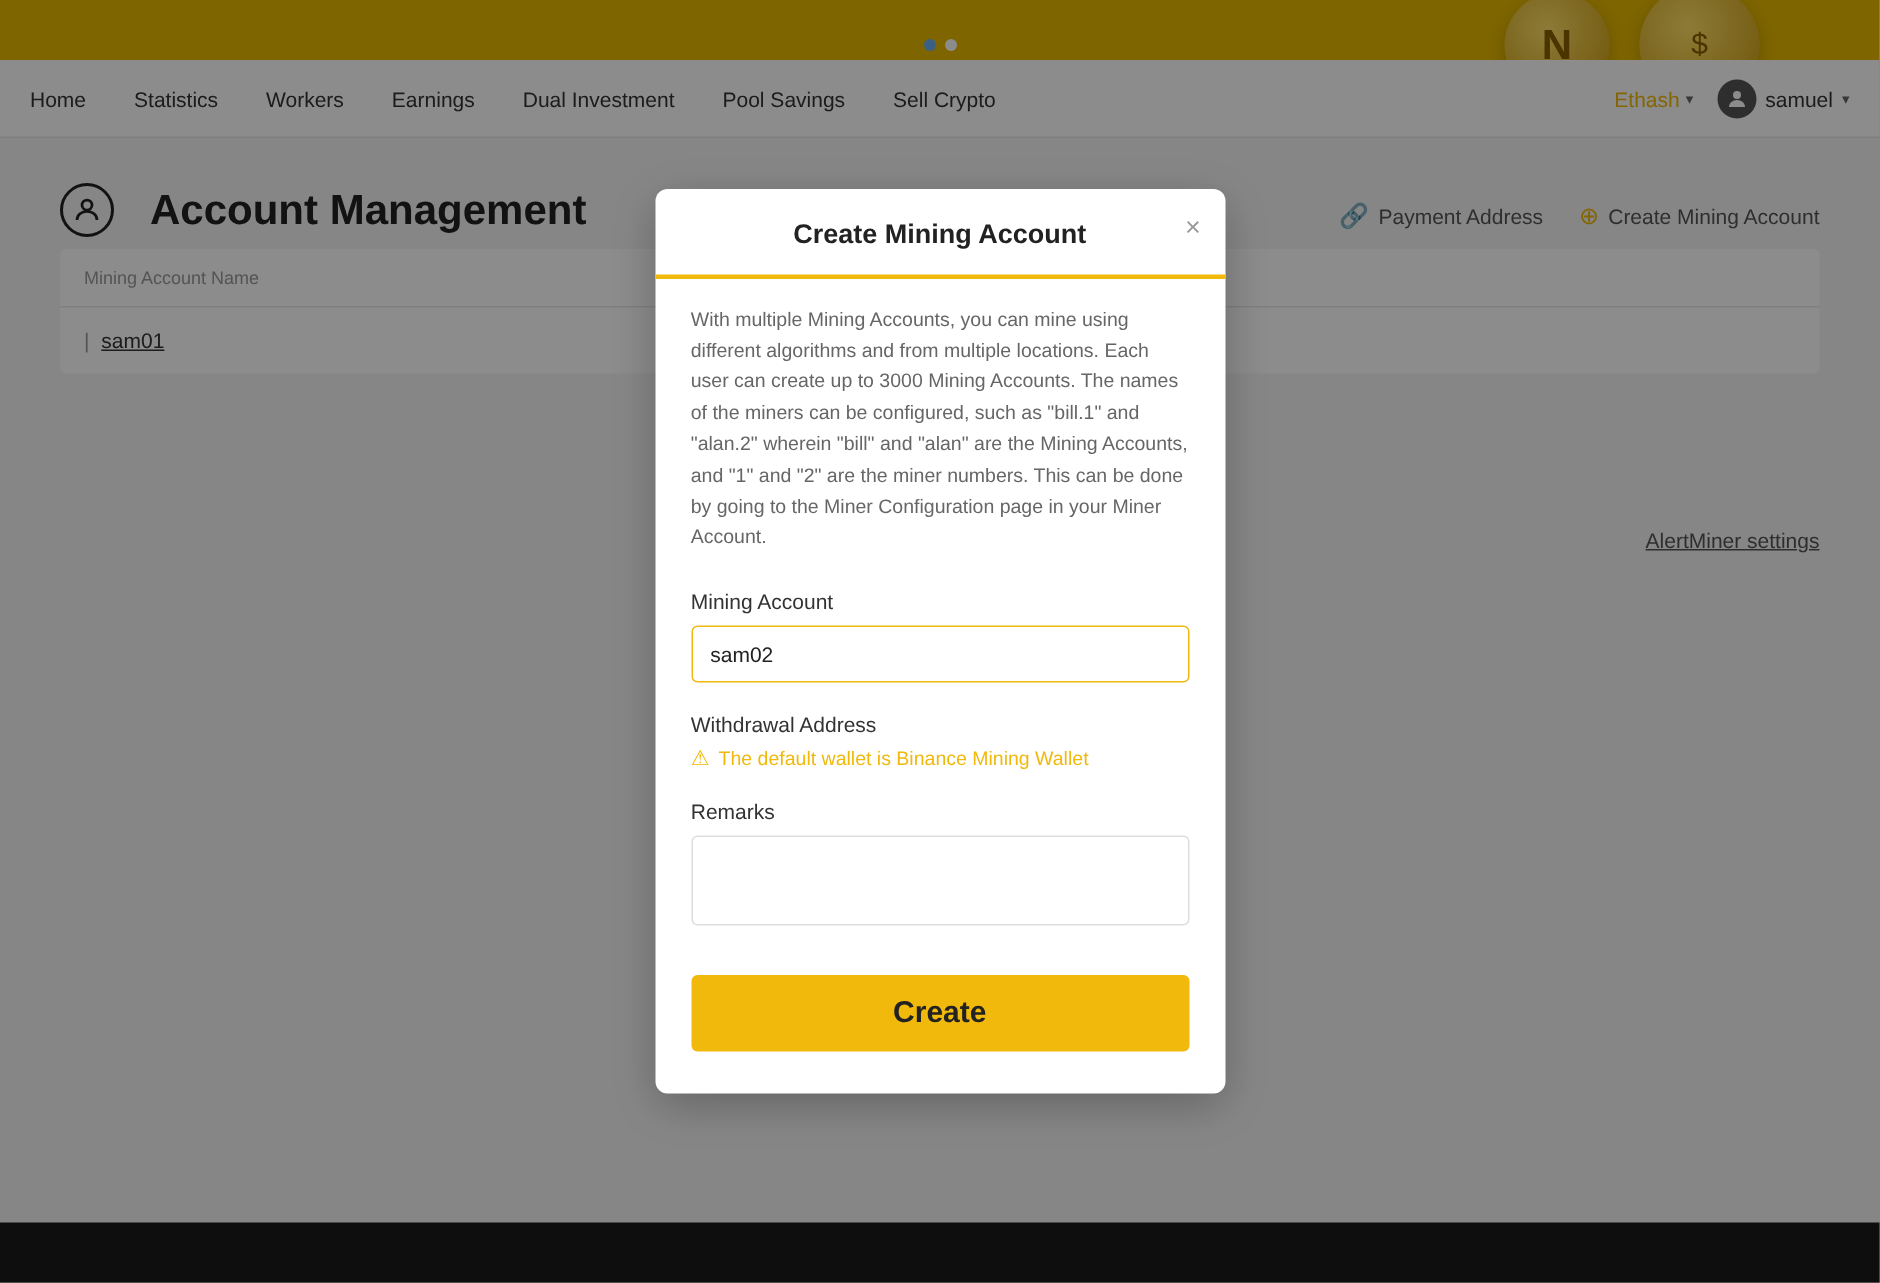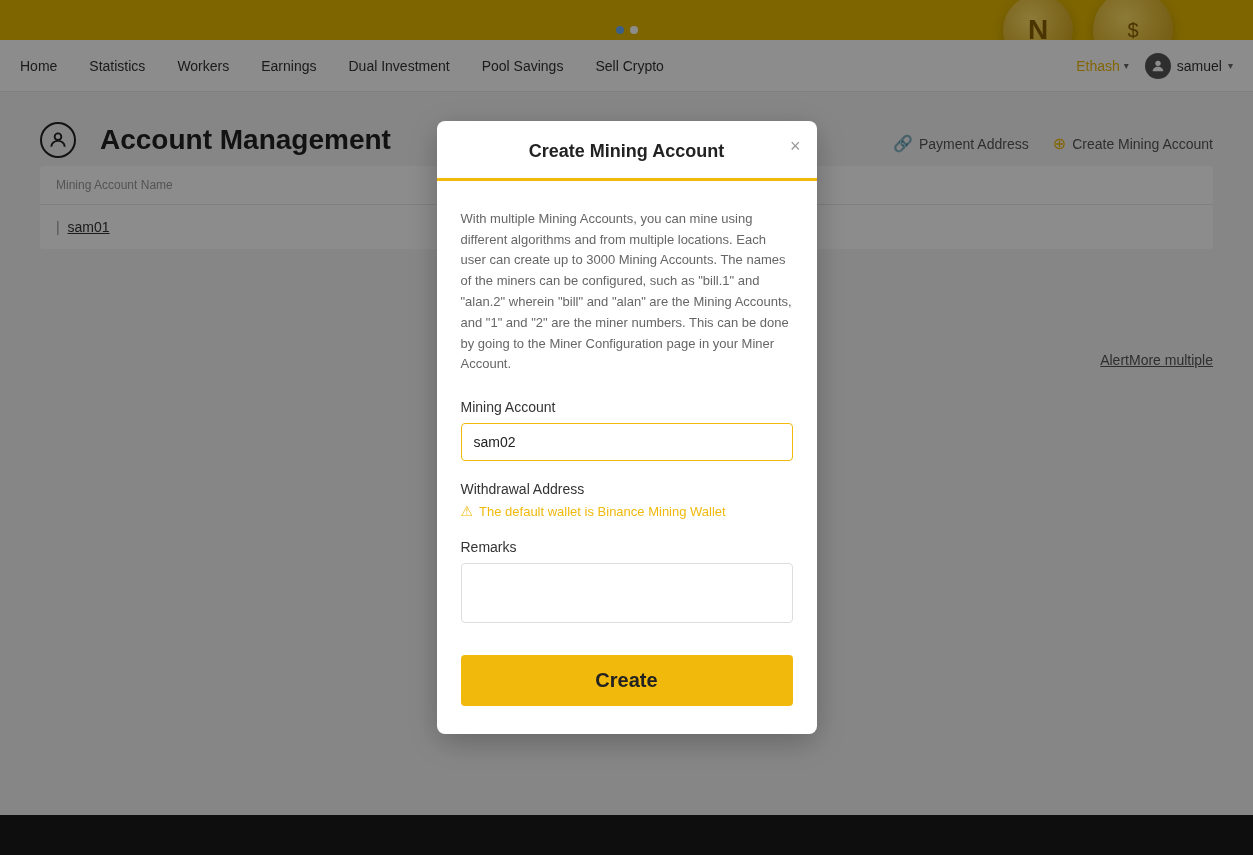--- a/index.html
+++ b/index.html
@@ -149,21 +149,21 @@
     }
     .modal-title {
       font-size: 18px; font-weight: 600; color: #222;
     }
     .modal-close {
       position: absolute; right: 16px; top: 16px;
       font-size: 18px; color: #999; cursor: pointer; background: none; border: none;
       line-height: 1;
     }
     .modal-body {
-      padding: 28px 24px 28px;
+      padding: 17px 24px 28px;
     }
     .modal-info-text {
       font-size: 13px; color: #666; line-height: 1.6; margin-bottom: 24px;
     }
     .form-group { margin-bottom: 20px; }
     .form-label {
       font-size: 14px; color: #333; font-weight: 500; margin-bottom: 8px; display: block;
     }
     .form-input {
       width: 100%; padding: 10px 12px;
@@ -273,21 +273,21 @@
         <a class="account-name-link">sam01</a>
       </div>
       <div class="table-col-remark">
         <span class="edit-icon">✏</span>
       </div>
     </div>
   </div>
 
   <div class="table-actions">
     <a class="table-action-link">Alert</a>
-    <a class="table-action-link">More multiple</a>
+    <a class="table-action-link">Miner settings</a>
   </div>
 </div>
 
 <div class="overlay">
   <div class="modal">
 
     <div class="modal-header">
       <span class="modal-title">Create Mining Account</span>
       <button class="modal-close">×</button>
     </div>

